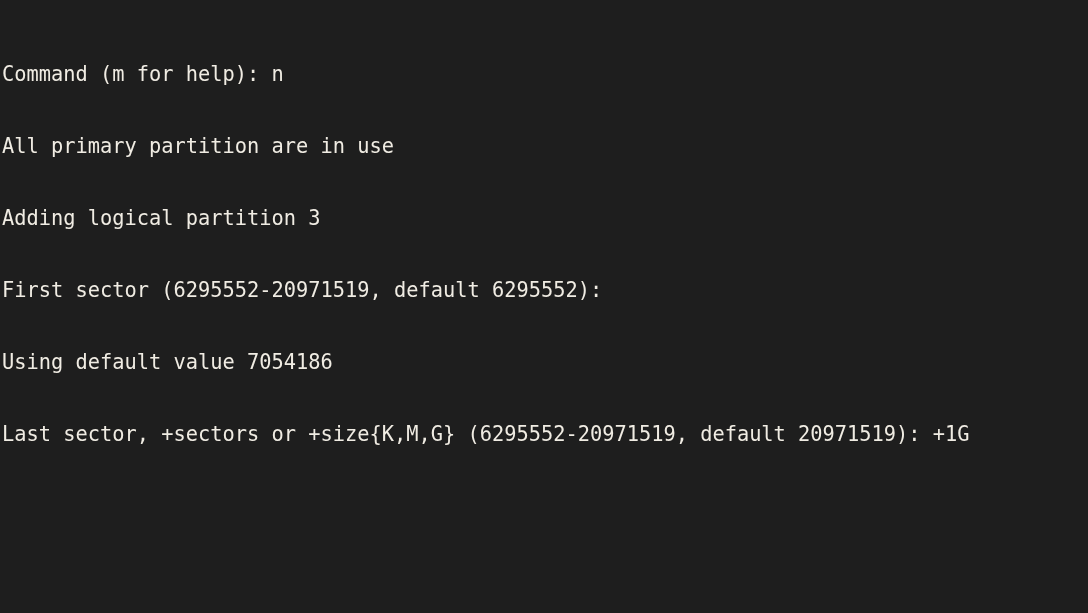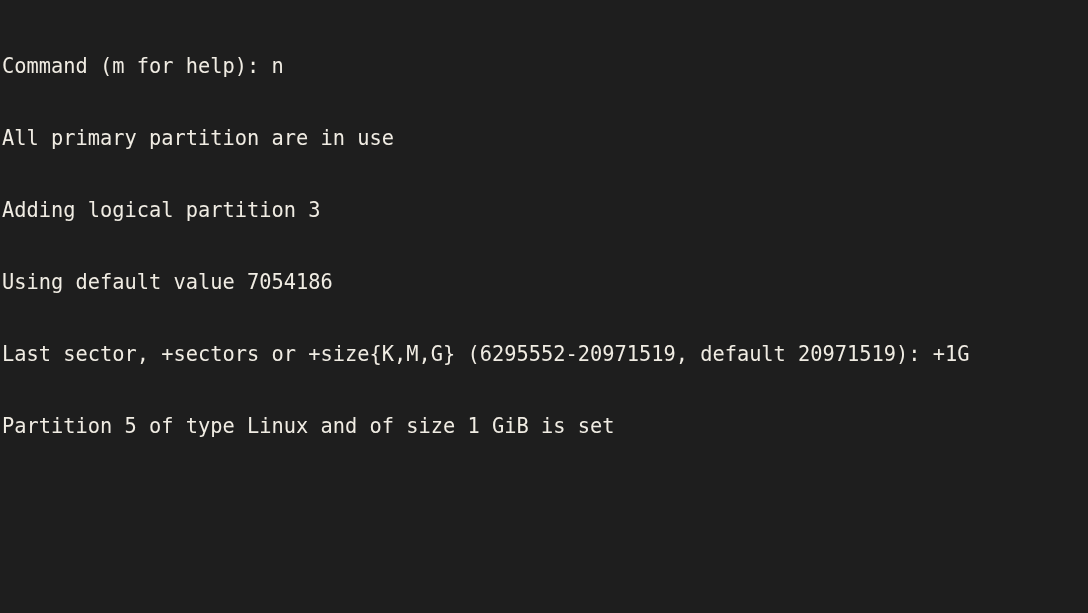--- a/index.html
+++ b/index.html
@@ -15,44 +15,44 @@
   }
   #terminal {
     width: 1088px;
     height: 613px;
     background: #1e1e1e;
     color: #f0ece3;
     font-family: "DejaVu Sans Mono", "Liberation Mono", monospace;
     font-size: 20.35px;
     line-height: 24px;
     letter-spacing: 0;
-    padding: 6px 0 0 2px;
+    padding: 14px 0 0 2px;
     box-sizing: border-box;
     white-space: pre;
     -webkit-font-smoothing: antialiased;
   }
   .line {
     height: 24px;
     white-space: pre;
     display: block;
   }
   .line.blank {
     height: 24px;
   }
 </style>
 </head>
 <body>
 
 <div id="terminal">
   <span class="line">Command (m for help): n</span>
   <span class="line">All primary partition are in use</span>
   <span class="line">Adding logical partition 3</span>
+  <span class="line">First sector (6295552-20971519, default 6295552):</span>
   <span class="line">Using default value 7054186</span>
   <span class="line">Last sector, +sectors or +size{K,M,G} (6295552-20971519, default 20971519): +1G</span>
-  <span class="line">Partition 5 of type Linux and of size 1 GiB is set</span>
   <span class="line blank"> </span>
   
   
   
   
   
   
   
   
   

